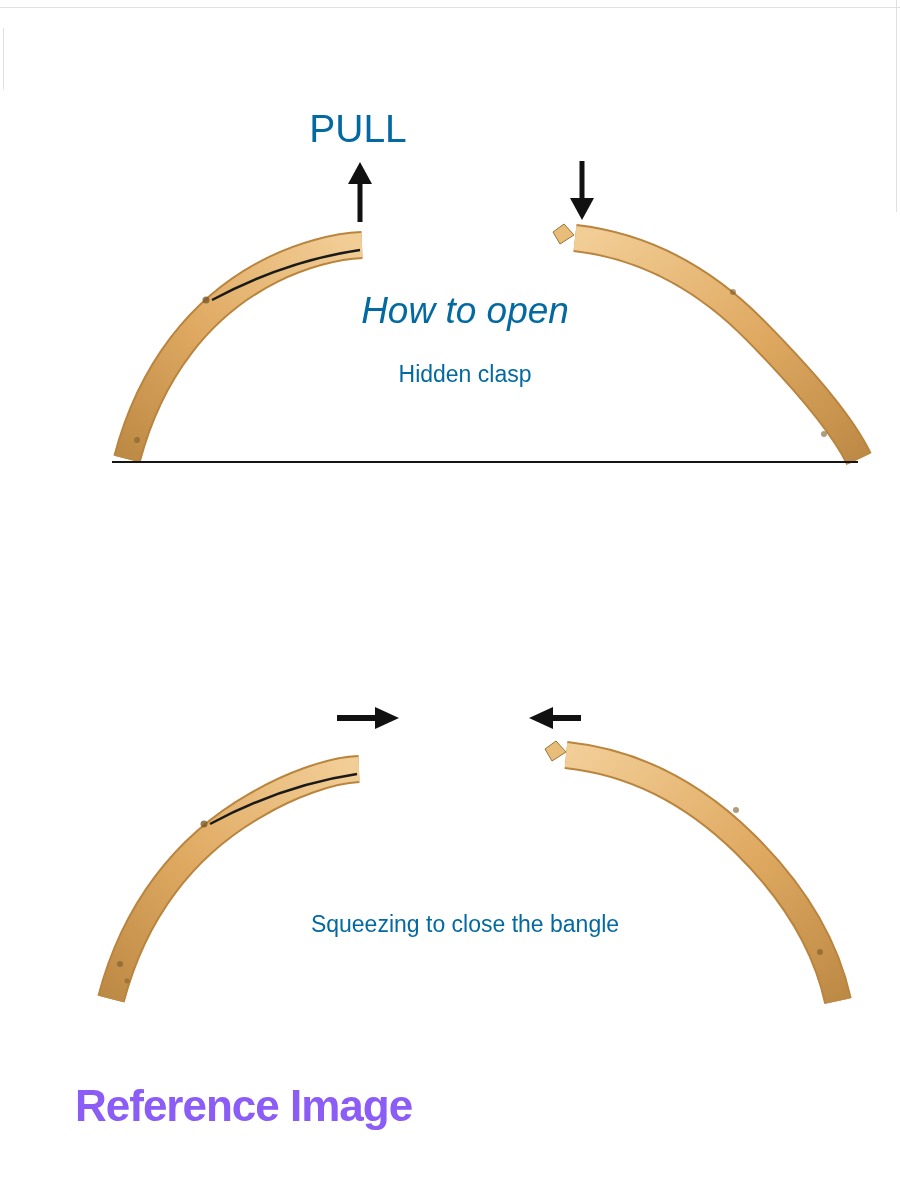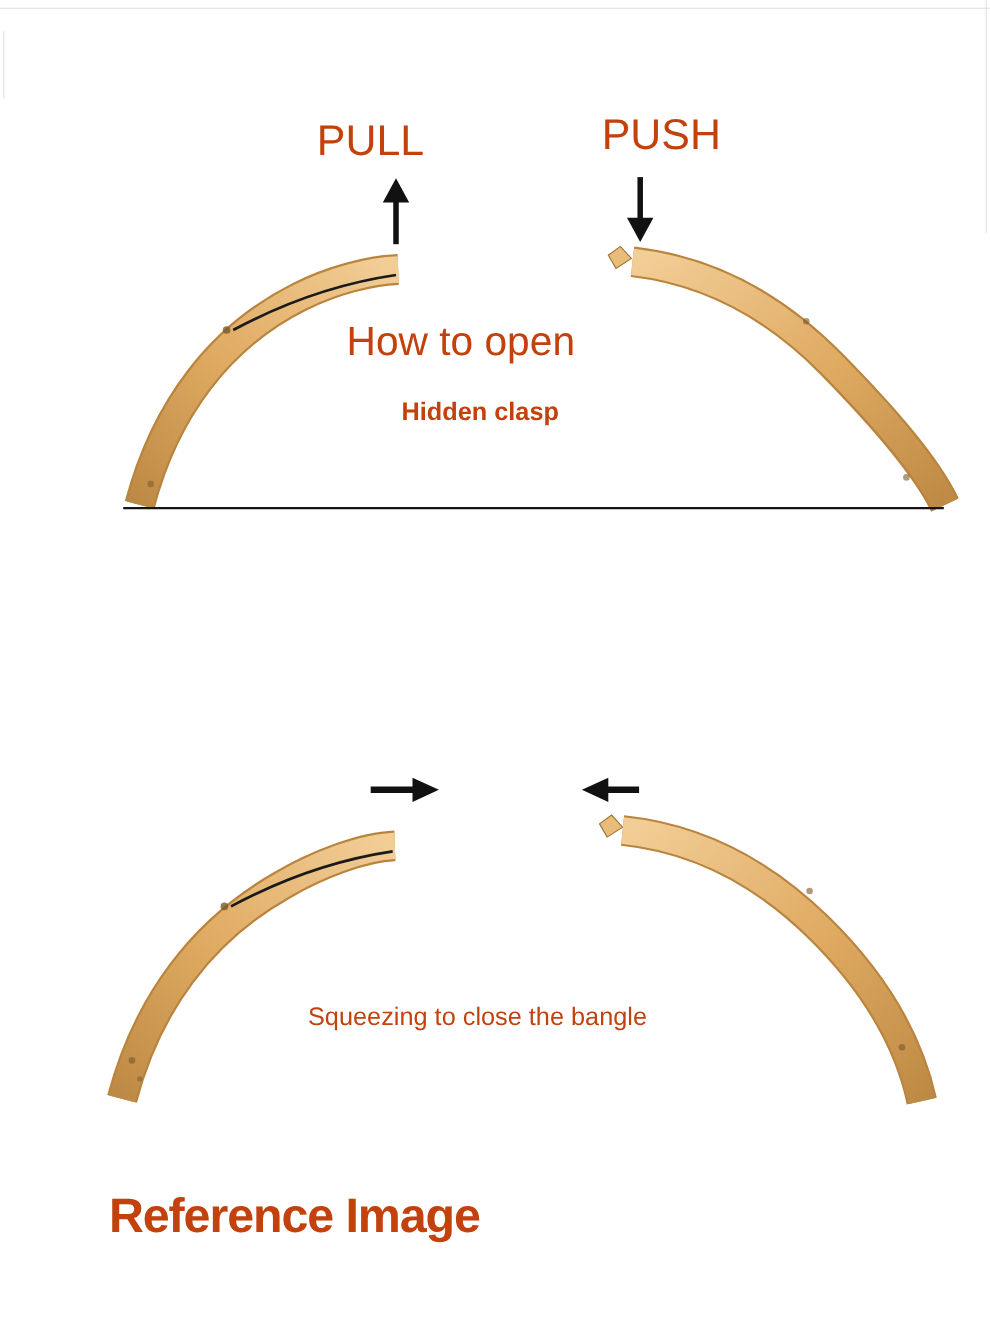--- a/index.html
+++ b/index.html
@@ -17,40 +17,39 @@
     height: 1200px;
     background: #ffffff;
   }
   .gfx {
     position: absolute;
     left: 0; top: 0;
     width: 900px; height: 1200px;
   }
   .txt {
     position: absolute;
-    color: #c2410c;
-    text-align: left;
+    color: #0369a1;
+    text-align: center;
     white-space: nowrap;
     line-height: 1.1;
   }
   .pull-label   { left: 288px; top: 108px; width: 140px; font-size: 39px; font-weight: 400; }
   .push-label   { left: 547px; top: 102px; width: 140px; font-size: 39px; font-weight: 400; }
-  .open-title   { left: 315px; top: 291px; width: 300px; font-size: 37px; font-weight: 400; }
-  .open-sub     { left: 365px; top: 362px; width: 200px; font-size: 23px; font-weight: 700; }
+  .open-title   { left: 315px; top: 291px; width: 300px; font-size: 37px; font-weight: 400; font-style: italic; }
+  .open-sub     { left: 365px; top: 362px; width: 200px; font-size: 23px; font-weight: 400; }
   .close-title  { left: 310px; top: 832px; width: 310px; font-size: 37px; font-weight: 400; }
   .close-sub    { left: 280px; top: 912px; width: 370px; font-size: 23px; font-weight: 400; }
   .reference {
     left: 75px; top: 1082px;
     width: 500px;
     text-align: left;
     font-size: 44px;
     font-weight: 700;
     letter-spacing: -1px;
-    color: #c2410c;
-    margin-left: 24px;
+    color: #8b5cf6;
   }
   .artifact { position: absolute; background: #d7d7d7; opacity: 0.75; }
   .artifact-top    { left: 0px;   top: 7px;   width: 900px; height: 1px; }
   .artifact-right  { left: 896px; top: 0px;   width: 1px;   height: 212px; }
   .artifact-left   { left: 3px;   top: 28px;  width: 1px;   height: 62px; }
 </style>
 </head>
 <body>
 
 <div class="canvas">
@@ -124,21 +123,20 @@
         <path d="M 566 755 C 634 762 694 794 744 843 C 794 892 826 946 838 1001" fill="none" stroke="#B9843E" stroke-width="28" stroke-linecap="butt"></path>
         <path d="M 566 755 C 634 762 694 794 744 843 C 794 892 826 946 838 1001" fill="none" stroke="url(#goldRight)" stroke-width="24" stroke-linecap="butt"></path>
         <path d="M 552 761 L 545 749 L 556 741 L 566 752 Z" fill="#E8BC79" stroke="#9a7337" stroke-width="1"></path>
         <circle cx="736" cy="810" r="3" fill="#7a5a28" opacity="0.6"></circle>
         <circle cx="820" cy="952" r="3" fill="#7a5a28" opacity="0.6"></circle>
       </g>
     </g>
   </svg>
 
   <div class="txt pull-label">PULL</div>
-  <div class="txt push-label">PUSH</div>
   <div class="txt open-title">How to open</div>
   <div class="txt open-sub">Hidden clasp</div>
 
   <div class="txt close-sub">Squeezing to close the bangle</div>
 
   <div class="txt reference">Reference Image</div>
 
   <div class="artifact artifact-top"></div>
   <div class="artifact artifact-right"></div>
   <div class="artifact artifact-left"></div>

